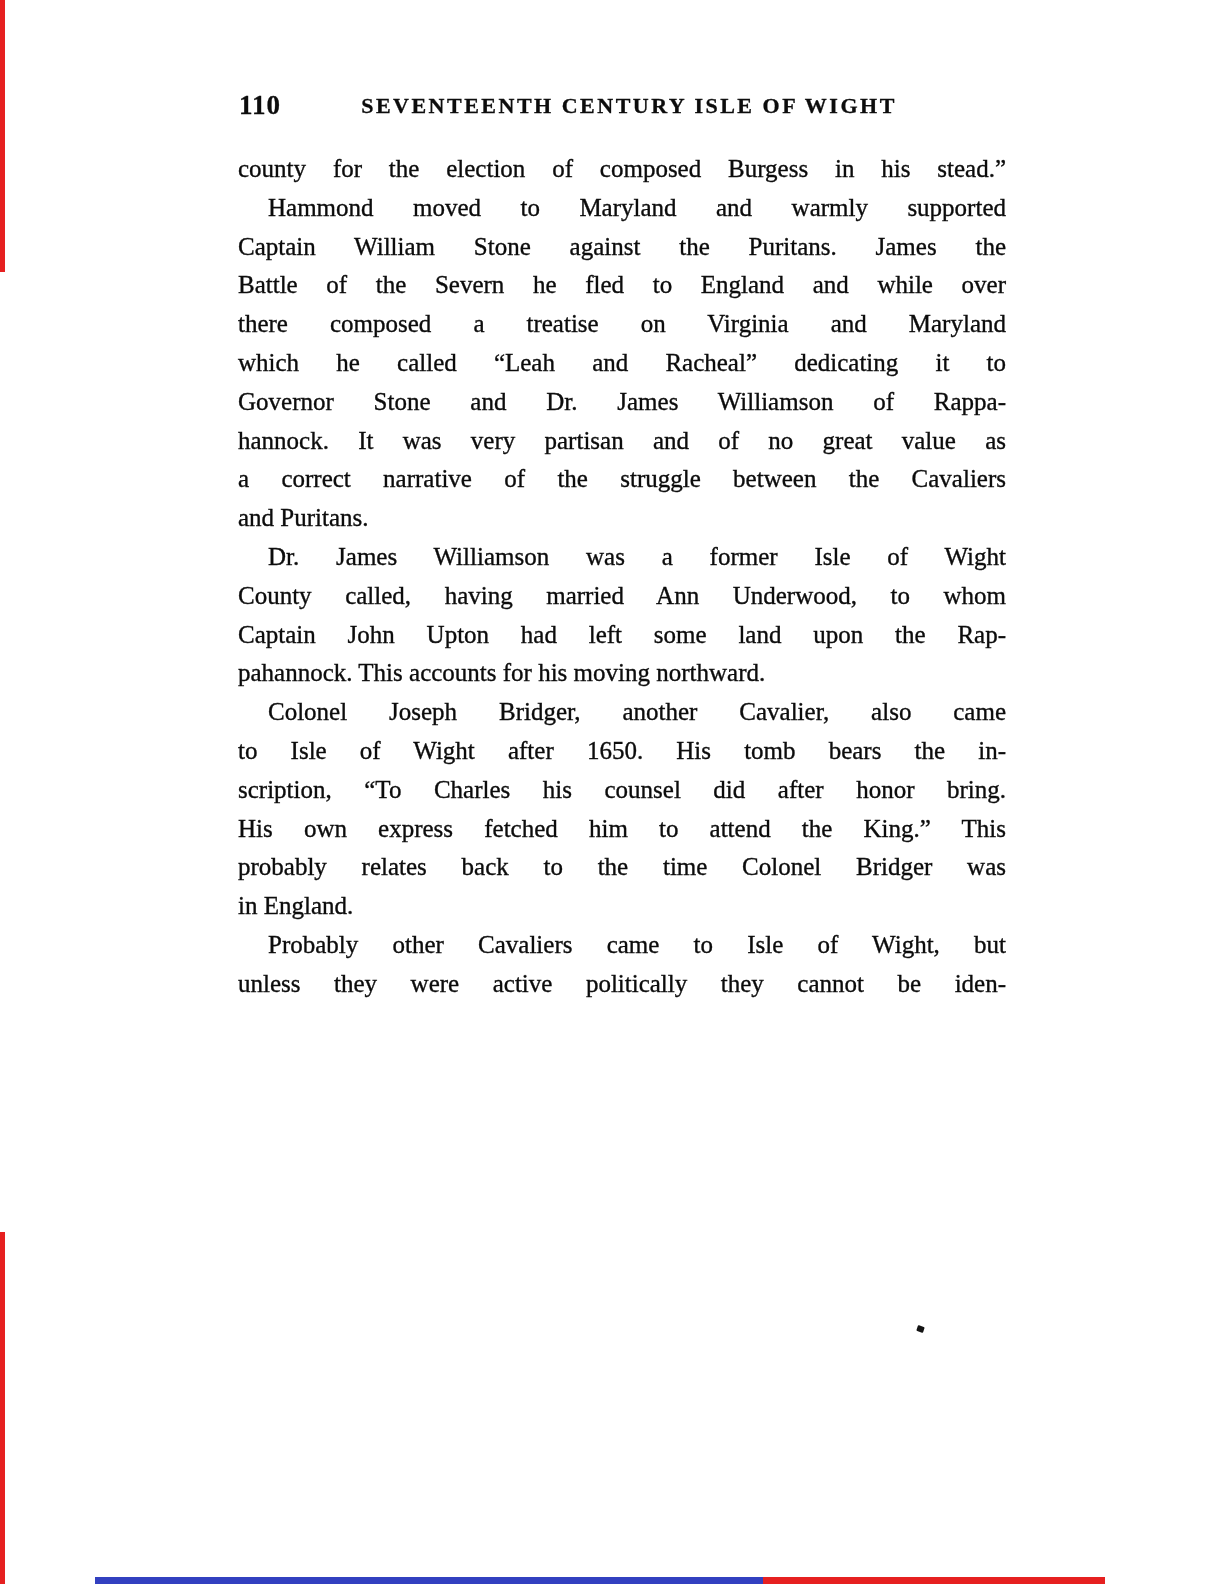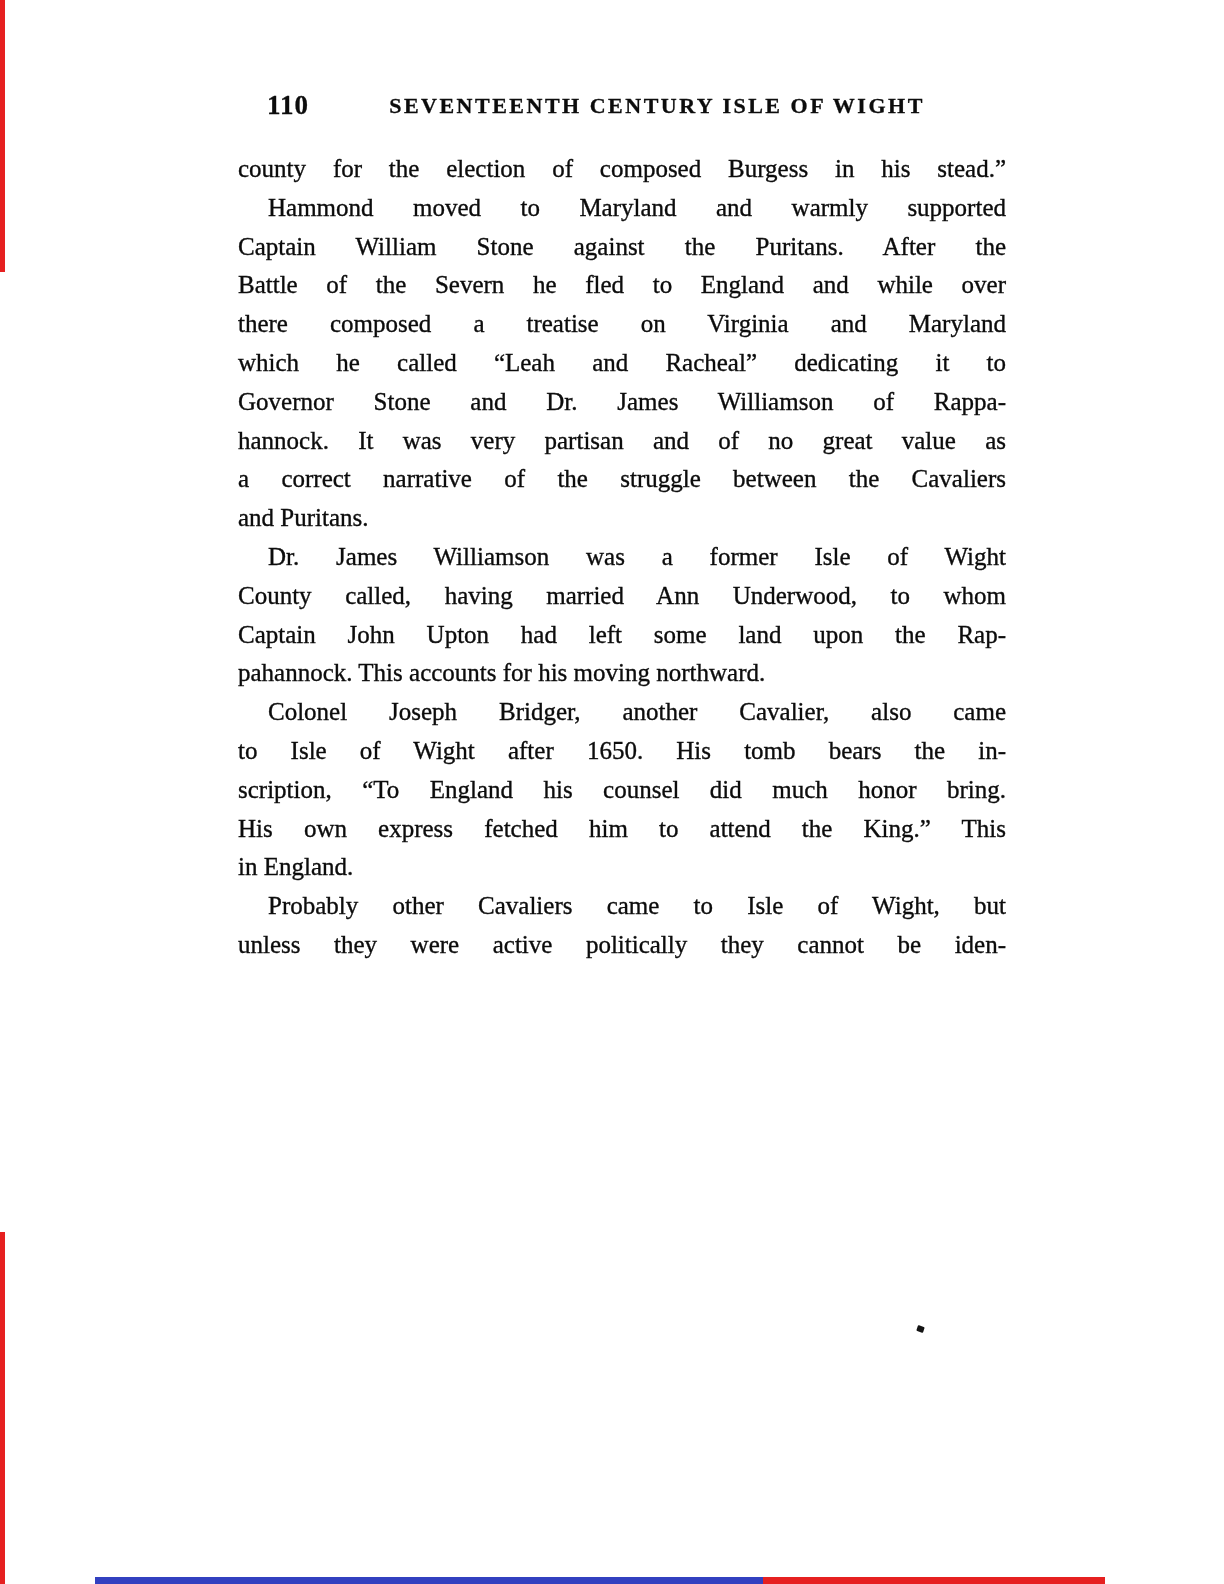--- a/index.html
+++ b/index.html
@@ -11,21 +11,20 @@
     overflow: hidden;
     font-family: "Liberation Serif", "DejaVu Serif", serif;
     color: #0c0c0c;
   }
   .header {
     position: absolute;
     left: 239px;
     top: 90px;
     width: 768px;
     height: 32px;
-    margin-left: 28px;
   }
   .pagenum {
     position: absolute;
     left: 0;
     top: 0;
     font-size: 27px;
     font-weight: bold;
     letter-spacing: 1px;
     -webkit-text-stroke: 0.3px #0c0c0c;
   }
@@ -80,36 +79,37 @@
 <div class="page">
 
   <div class="header">
     <span class="pagenum">110</span>
     <span class="running-title">SEVENTEENTH CENTURY ISLE OF WIGHT</span>
   </div>
 
   <div class="text-col">
     <div class="line">county for the election of composed Burgess in his stead.”</div>
     <div class="line indent">Hammond moved to Maryland and warmly supported</div>
-    <div class="line">Captain William Stone against the Puritans. After the</div>
+    <div class="line">Captain William Stone against the Puritans. James the</div>
     <div class="line">Battle of the Severn he fled to England and while over</div>
     <div class="line">there composed a treatise on Virginia and Maryland</div>
     <div class="line">which he called “Leah and Racheal” dedicating it to</div>
     <div class="line">Governor Stone and Dr. James Williamson of Rappa-</div>
     <div class="line">hannock. It was very partisan and of no great value as</div>
     <div class="line">a correct narrative of the struggle between the Cavaliers</div>
     <div class="line flush">and Puritans.</div>
     <div class="line indent">Dr. James Williamson was a former Isle of Wight</div>
     <div class="line">County called, having married Ann Underwood, to whom</div>
     <div class="line">Captain John Upton had left some land upon the Rap-</div>
     <div class="line flush">pahannock. This accounts for his moving northward.</div>
     <div class="line indent">Colonel Joseph Bridger, another Cavalier, also came</div>
     <div class="line">to Isle of Wight after 1650. His tomb bears the in-</div>
-    <div class="line">scription, “To England his counsel did much honor bring.</div>
+    <div class="line">scription, “To Charles his counsel did after honor bring.</div>
     <div class="line">His own express fetched him to attend the King.” This</div>
+    <div class="line">probably relates back to the time Colonel Bridger was</div>
     <div class="line flush">in England.</div>
     <div class="line indent">Probably other Cavaliers came to Isle of Wight, but</div>
     <div class="line">unless they were active politically they cannot be iden-</div>
   </div>
 
   <div class="artifact af-red af-left-top" style="background: rgb(230, 32, 32);"></div>
   <div class="artifact af-red af-left-bottom" style="background: rgb(230, 32, 32);"></div>
   <div class="artifact af-blue af-bottom-blue" style="background: rgb(50, 64, 192);"></div>
   <div class="artifact af-red af-bottom-red" style="background: rgb(230, 32, 32);"></div>
 

